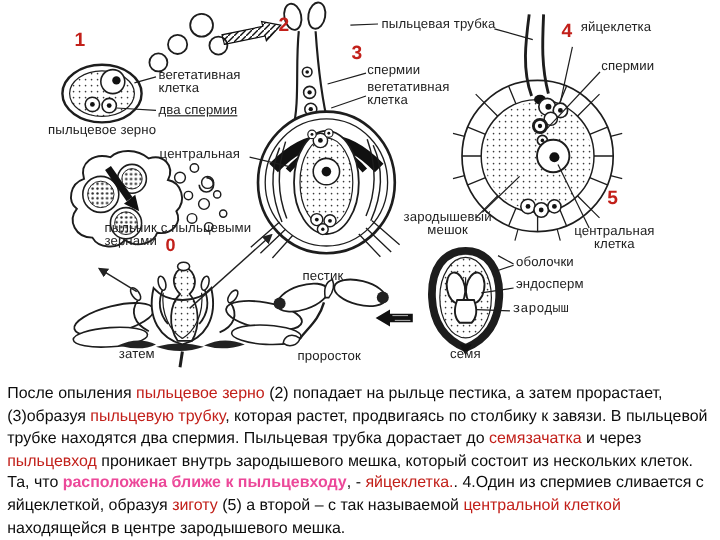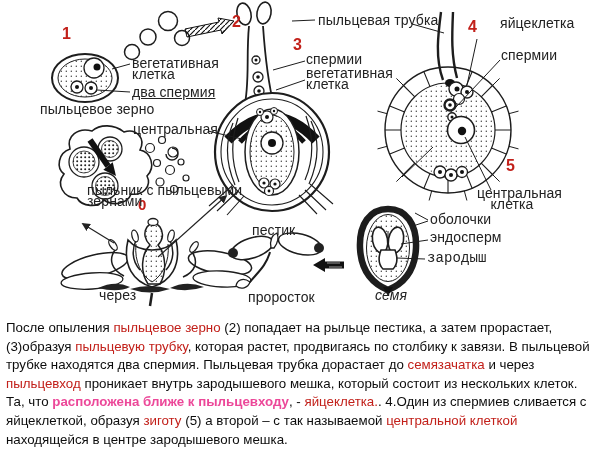--- a/index.html
+++ b/index.html
@@ -1,20 +1,20 @@
 <!DOCTYPE html>
 <html><head>
 <meta charset="utf-8">
 <style>
   html,body{margin:0;padding:0;}
   body{width:600px;height:450px;background:#ffffff;font-family:"Liberation Sans",sans-serif;overflow:hidden;position:relative;}
   #stage{position:absolute;left:0;top:0;width:600px;height:450px;background:#fff;}
   #diagram{position:absolute;left:0;top:0;width:600px;height:318px;}
   #diagram svg{position:absolute;left:0;top:0;}
-  .dlabel{position:absolute;font-size:14px;line-height:11px;color:#222;white-space:pre-line;letter-spacing:.1px;}
+  .dlabel{position:absolute;font-size:11px;line-height:11px;color:#222;white-space:pre-line;letter-spacing:.1px;}
   .dlabel.center{text-align:center;}
   .dnum{position:absolute;font-size:16px;line-height:16px;font-weight:bold;color:#c2201a;}
   #para{position:absolute;left:6px;top:319px;width:590px;font-size:13.3px;line-height:18.6px;color:#0d0d0d;}
   #para .red{color:#c2201a;}
   #para .bold{font-weight:bold;color:#ec4899;}
 </style>
 </head>
 <body>
 
 <div id="stage">
@@ -210,37 +210,39 @@
     </svg>
 
     <span class="dnum" style="left:62px;top:26px;">1</span>
     <span class="dnum" style="left:232px;top:14px;">2</span>
     <span class="dnum" style="left:293px;top:37px;">3</span>
     <span class="dnum" style="left:468px;top:19px;">4</span>
     <span class="dnum" style="left:506px;top:158px;">5</span>
     <span class="dnum" style="left:138px;top:197px;font-size:15px;">0</span>
 
     <span class="dlabel" style="left:318px;top:15px;">пыльцевая трубка</span>
-    <span class="dlabel" style="left:500px;top:18px;">яйцеклетка</span>
+    <span class="dlabel" style="left:484px;top:18px;">яйцеклетка</span>
     <span class="dlabel" style="left:501px;top:50px;">спермии</span>
     <span class="dlabel" style="left:306px;top:54px;">спермии</span>
     <span class="dlabel" style="left:306px;top:68px;">вегетативная
 клетка</span>
     <span class="dlabel" style="left:132px;top:58px;">вегетативная
 клетка</span>
     <span class="dlabel" style="left:132px;top:87px;text-decoration:underline;">два спермия</span>
     <span class="dlabel" style="left:40px;top:104px;">пыльцевое зерно</span>
     <span class="dlabel" style="left:133px;top:124px;">центральная</span>
     <span class="dlabel" style="left:87px;top:185px;">пыльник с пыльцевыми
 зернами</span>
     <span class="dlabel" style="left:252px;top:197px;margin-top:28px;">пестик</span>
+    <span class="dlabel center" style="left:330px;top:176px;width:86px;">зародышевый
+мешок</span>
     <span class="dlabel center" style="left:477px;top:188px;width:70px;text-align:center;">центральная
 клетка</span>
     <span class="dlabel" style="left:430px;top:214px;">оболочки</span>
     <span class="dlabel" style="left:430px;top:232px;">эндосперм</span>
     <span class="dlabel" style="left:427px;top:253px;font-family:Liberation Mono, monospace;">зародыш</span>
-    <span class="dlabel" style="left:375px;top:290px;font-style:italic;">семя</span>
-    <span class="dlabel" style="left:99px;top:290px;">через</span>
+    <span class="dlabel" style="left:375px;top:290px;">семя</span>
+    <span class="dlabel" style="left:99px;top:290px;">затем</span>
     <span class="dlabel" style="left:248px;top:292px;">проросток</span>
   </div>
 
   <div id="para"><span>После опыления </span><span class="red">пыльцевое зерно</span><span> (2) попадает на рыльце пестика, а затем прорастает, (3)образуя </span><span class="red">пыльцевую трубку</span><span>, которая растет, продвигаясь по столбику к завязи. В пыльцевой трубке находятся два спермия. Пыльцевая трубка дорастает до </span><span class="red">семязачатка</span><span> и через </span><span class="red">пыльцевход</span><span> проникает внутрь зародышевого мешка, который  состоит из нескольких клеток. Та, что </span><span class="bold">расположена ближе к пыльцевходу</span><span>, - </span><span class="red">яйцеклетка.</span><span>. 4.Один из спермиев сливается с яйцеклеткой, образуя </span><span class="red">зиготу</span><span>  (5) а второй –  с так называемой </span><span class="red">центральной клеткой</span><span> находящейся в центре зародышевого мешка.</span></div>
 </div>
 
 </body></html>

